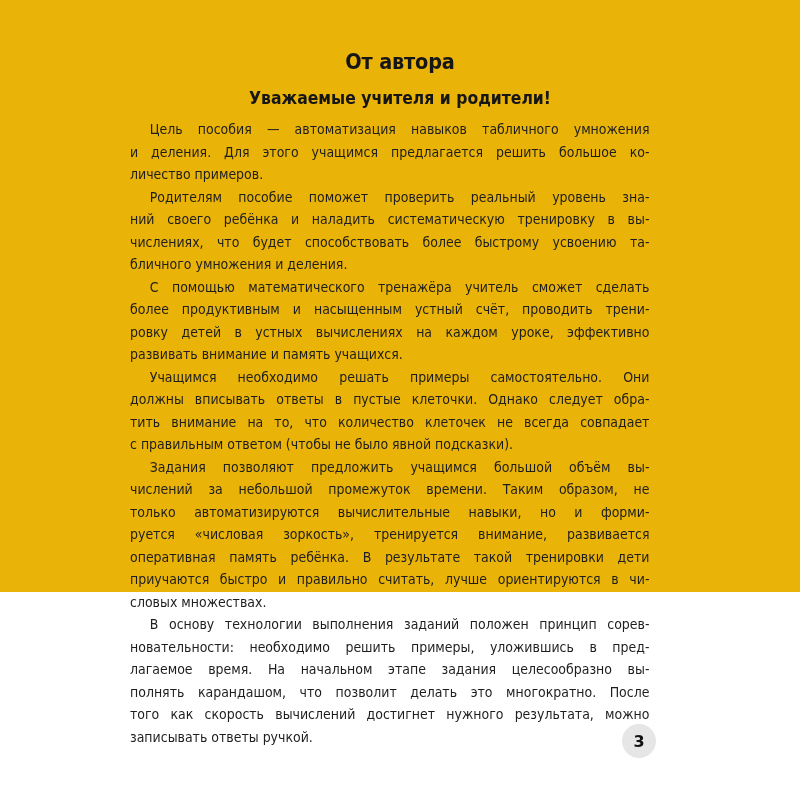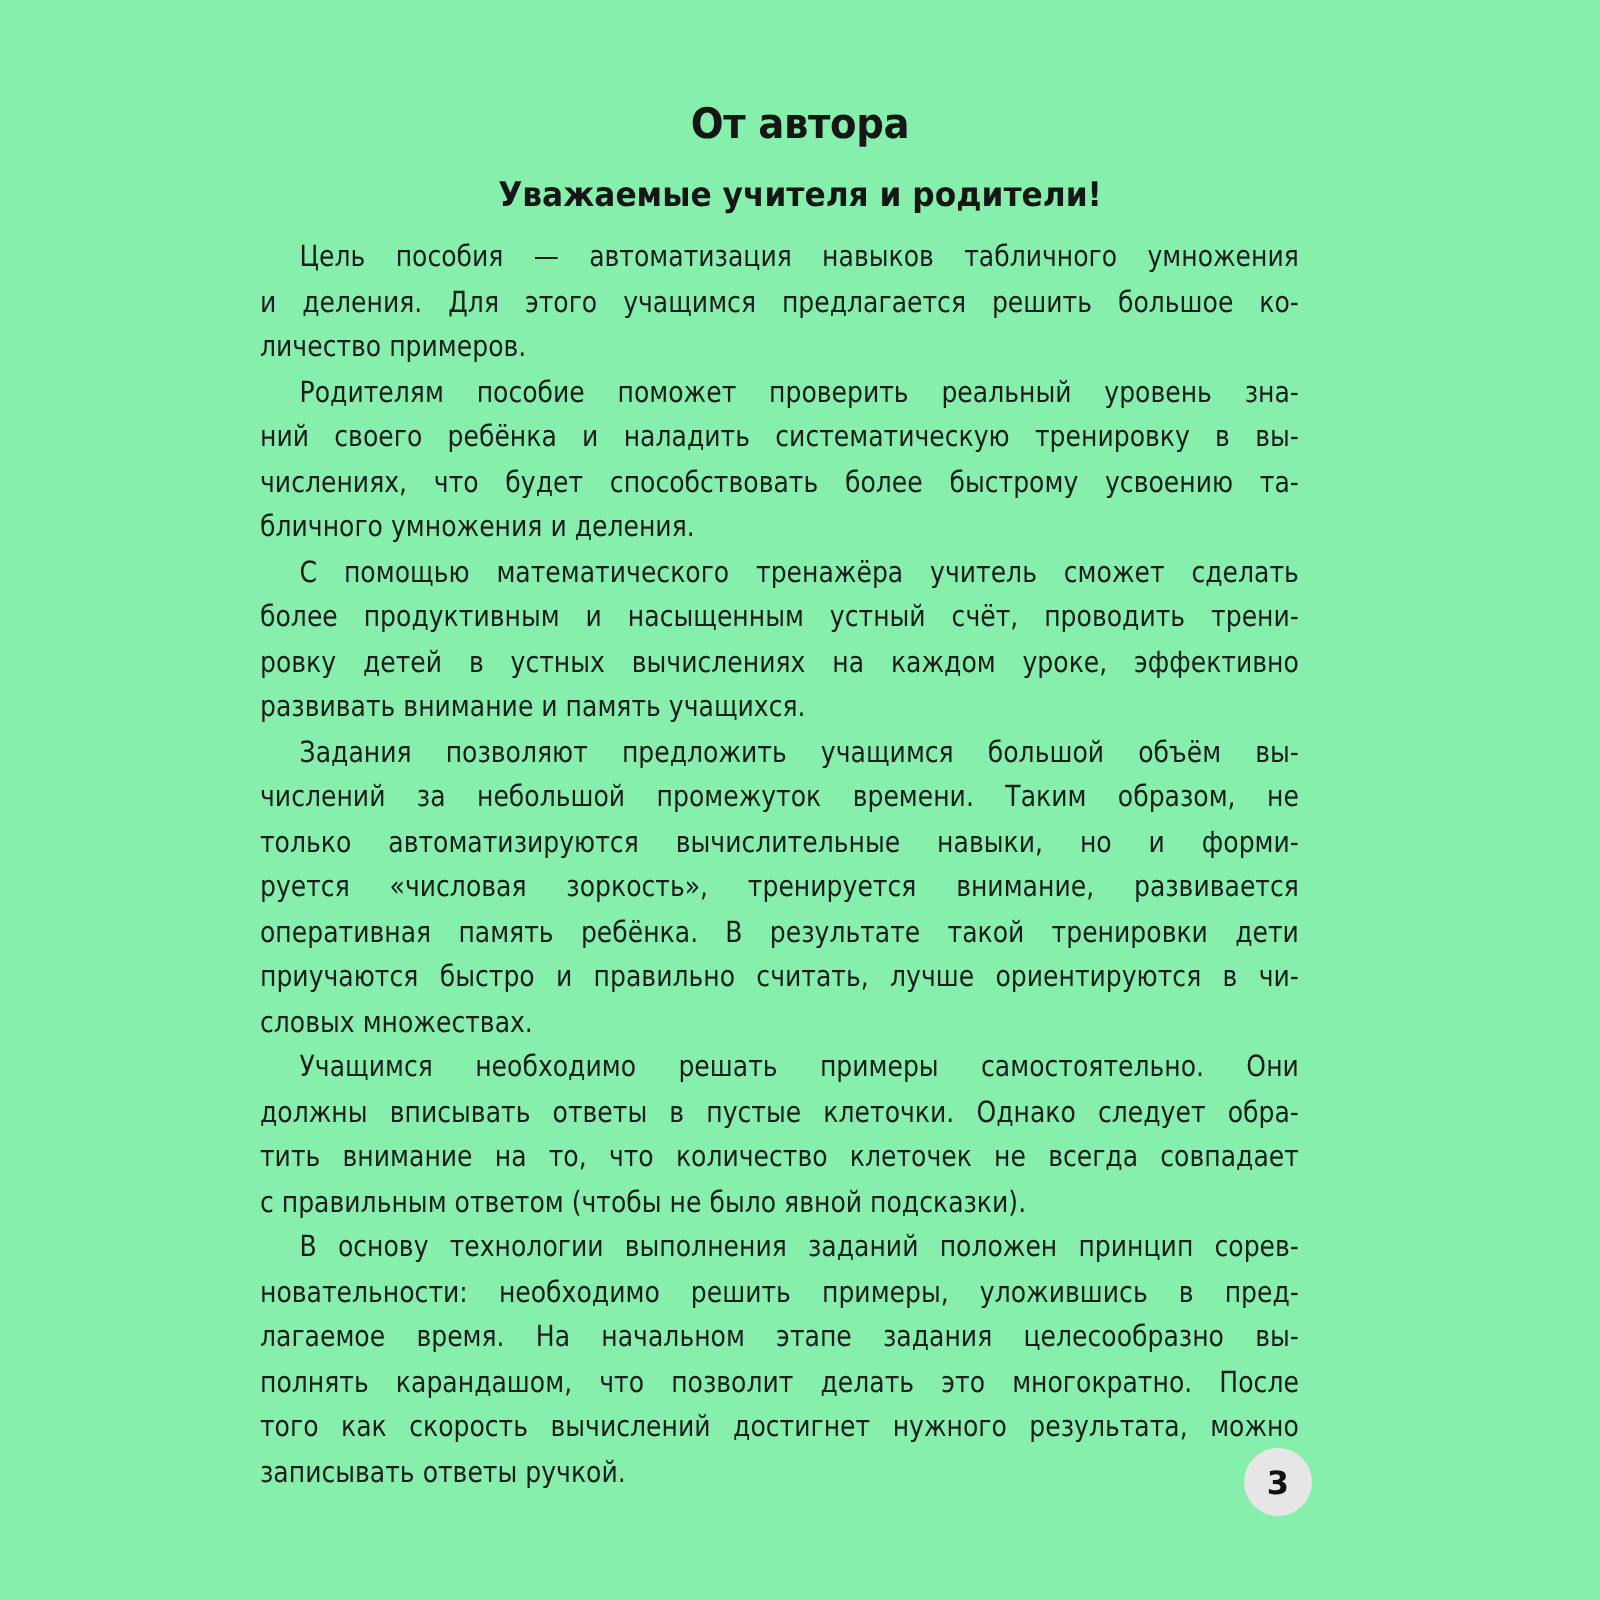--- a/index.html
+++ b/index.html
@@ -11,22 +11,22 @@
       width: 800px;
       height: 800px;
       position: relative;
       overflow: hidden;
       font-family: "DejaVu Sans", "Liberation Sans", sans-serif;
       color: #1a1a1a;
     }
     .page {
       position: absolute;
       left: 0; top: 0;
-      width: 800px; height: 800px;
-      background: #86efac;
+      width: 800px; height: 592px;
+      background: #eab308;
     }
     .title {
       position: absolute;
       left: 0; width: 800px;
       top: 50px;
       text-align: center;
       font-family: "DejaVu Sans", sans-serif;
       font-weight: bold;
       font-size: 21px;
       letter-spacing: -0.2px;
@@ -118,34 +118,34 @@
     </div>
 
     <div class="para">
       <span class="line indent">С помощью математического тренажёра учитель сможет сделать</span>
       <span class="line">более продуктивным и насыщенным устный счёт, проводить трени-</span>
       <span class="line">ровку детей в устных вычислениях на каждом уроке, эффективно</span>
       <span class="line last">развивать внимание и память учащихся.</span>
     </div>
 
     <div class="para">
+      <span class="line indent">Учащимся необходимо решать примеры самостоятельно. Они</span>
+      <span class="line">должны вписывать ответы в пустые клеточки. Однако следует обра-</span>
+      <span class="line">тить внимание на то, что количество клеточек не всегда совпадает</span>
+      <span class="line last">с правильным ответом (чтобы не было явной подсказки).</span>
+    </div>
+
+    <div class="para">
       <span class="line indent">Задания позволяют предложить учащимся большой объём вы-</span>
       <span class="line">числений за небольшой промежуток времени. Таким образом, не</span>
       <span class="line">только автоматизируются вычислительные навыки, но и форми-</span>
       <span class="line">руется «числовая зоркость», тренируется внимание, развивается</span>
       <span class="line">оперативная память ребёнка. В результате такой тренировки дети</span>
       <span class="line">приучаются быстро и правильно считать, лучше ориентируются в чи-</span>
       <span class="line last">словых множествах.</span>
-    </div>
-
-    <div class="para">
-      <span class="line indent">Учащимся необходимо решать примеры самостоятельно. Они</span>
-      <span class="line">должны вписывать ответы в пустые клеточки. Однако следует обра-</span>
-      <span class="line">тить внимание на то, что количество клеточек не всегда совпадает</span>
-      <span class="line last">с правильным ответом (чтобы не было явной подсказки).</span>
     </div>
 
     <div class="para">
       <span class="line indent">В основу технологии выполнения заданий положен принцип сорев-</span>
       <span class="line">новательности: необходимо решить примеры, уложившись в пред-</span>
       <span class="line">лагаемое время. На начальном этапе задания целесообразно вы-</span>
       <span class="line">полнять карандашом, что позволит делать это многократно. После</span>
       <span class="line">того как скорость вычислений достигнет нужного результата, можно</span>
       <span class="line last">записывать ответы ручкой.</span>
     </div>

